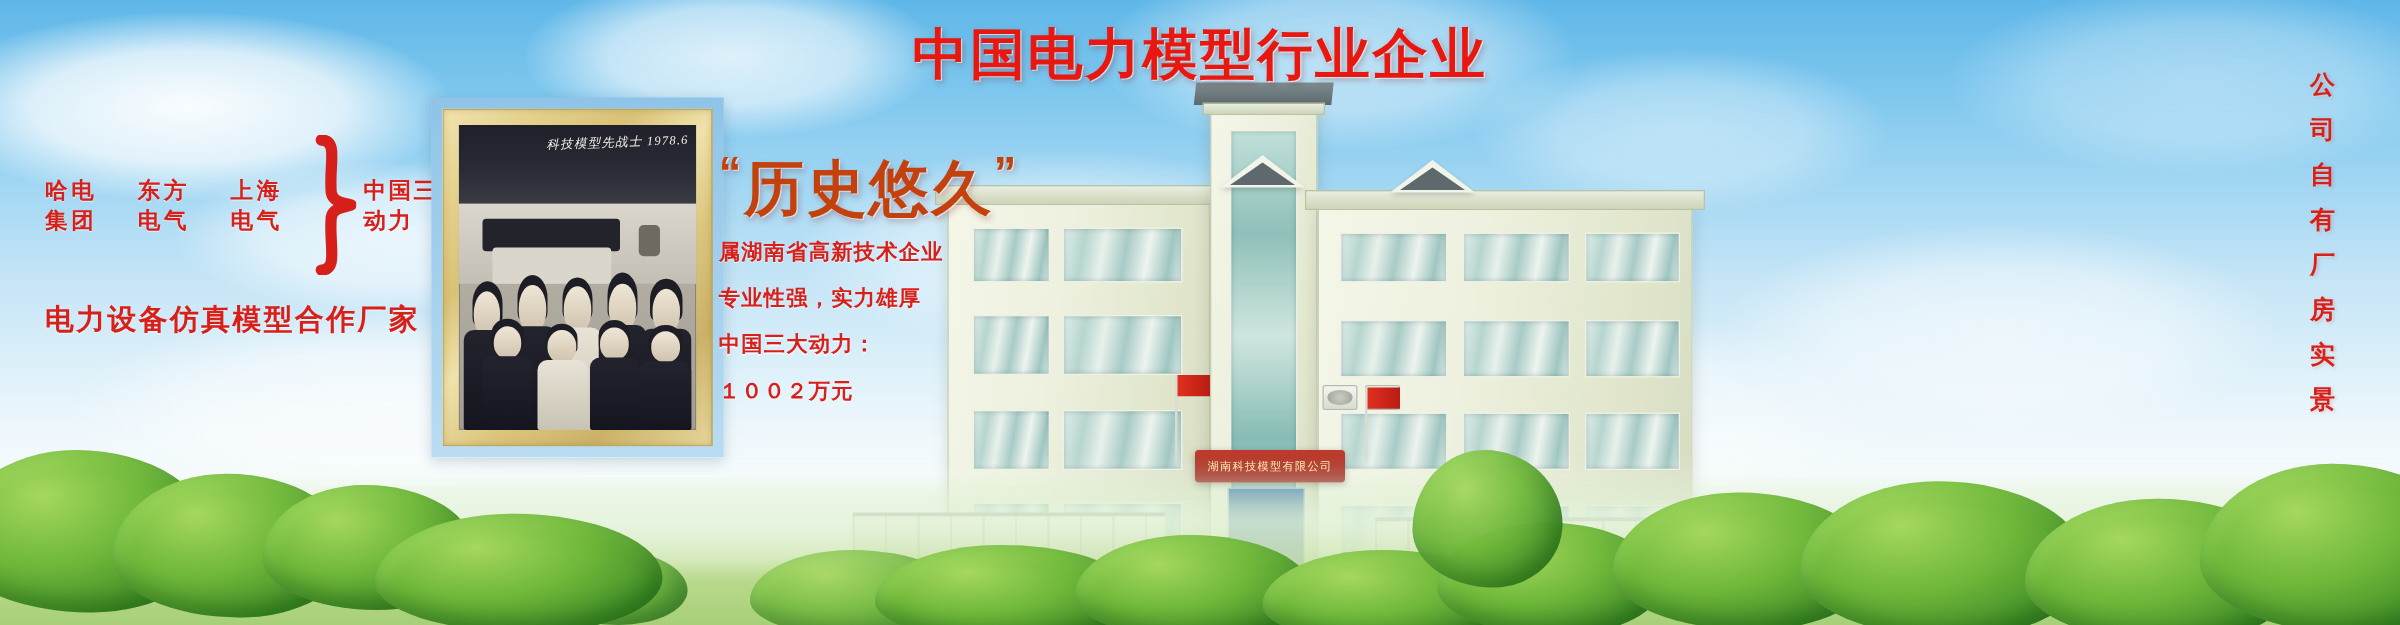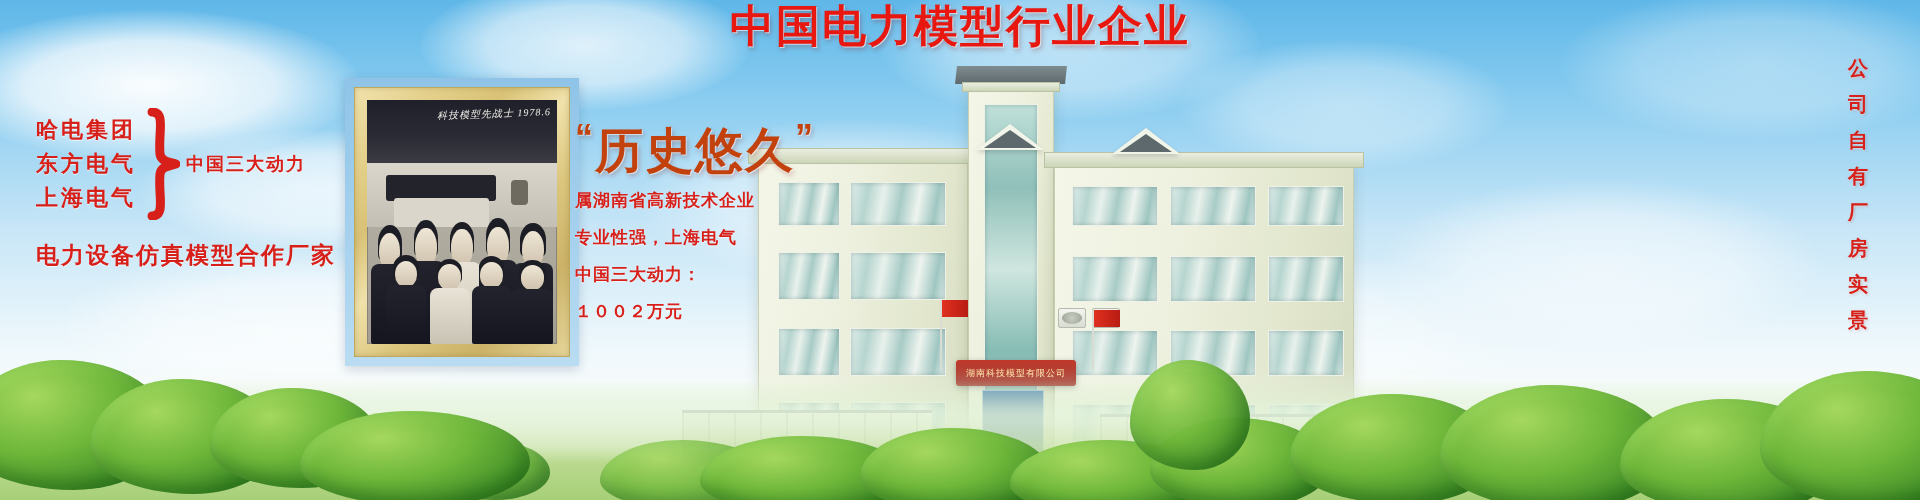--- a/index.html
+++ b/index.html
@@ -121,33 +121,33 @@
     background:linear-gradient(to bottom,#f0f2e6 0%,#e3e7d6 55%,#cfd5be 100%);
     border-top:3px solid #8b9693;
   }
   .wall-fence::after {
     content:""; position:absolute; inset:0;
     background:repeating-linear-gradient(to right, rgba(150,160,140,.55) 0 2px, rgba(0,0,0,0) 2px 26px);
   }
 
   
   .headline {
-    position:absolute; left:0; right:0; top:2px; text-align:center;
+    position:absolute; left:0; right:0; top:20px; text-align:center;
     font-family:"DejaVu Sans","Liberation Sans",sans-serif;
     font-weight:700; font-size:44px; letter-spacing:2px;
     color:#e8170f; line-height:1.1;
     text-shadow:1px 1px 0 rgba(255,255,255,.6), 2px 3px 5px rgba(120,0,0,.28);
   }
 
   
   .left-block { position:absolute; left:36px; top:108px; width:340px; }
   .three-powers { display:flex; align-items:center; }
   .power-names {
-    display:flex; flex-direction:column; gap:4px;
-    font-size:22px; font-weight:700; color:#d8201a; letter-spacing:3px;
+    display:flex; gap:18px;
+    font-size:18px; font-weight:700; color:#d8201a; letter-spacing:3px;
     text-shadow:0 1px 1px rgba(255,255,255,.7);
   }
   .brace {
     width:34px; height:112px; margin:0 6px 0 10px;
     position:relative; flex:none;
   }
   .brace svg { display:block; }
   .three-label {
     font-size:18px; font-weight:700; color:#d8201a; letter-spacing:2px;
     text-shadow:0 1px 1px rgba(255,255,255,.7);
@@ -421,21 +421,21 @@
       </div>
     </div>
   </div>
 
   <div class="center-block">
     <div class="slogan">
       <span class="quote-mk">“</span><span>历史悠久</span><span class="quote-mk">”</span>
     </div>
     <div class="center-lines">
       <div class="c-line">属湖南省高新技术企业</div>
-      <div class="c-line">专业性强，上海电气</div>
+      <div class="c-line">专业性强，实力雄厚</div>
       <div class="c-line">中国三大动力：</div>
       <div class="c-line">１００２万元</div>
     </div>
   </div>
 
   <div class="right-vert">
     <div class="rv-char">公</div>
     <div class="rv-char">司</div>
     <div class="rv-char">自</div>
     <div class="rv-char">有</div>

